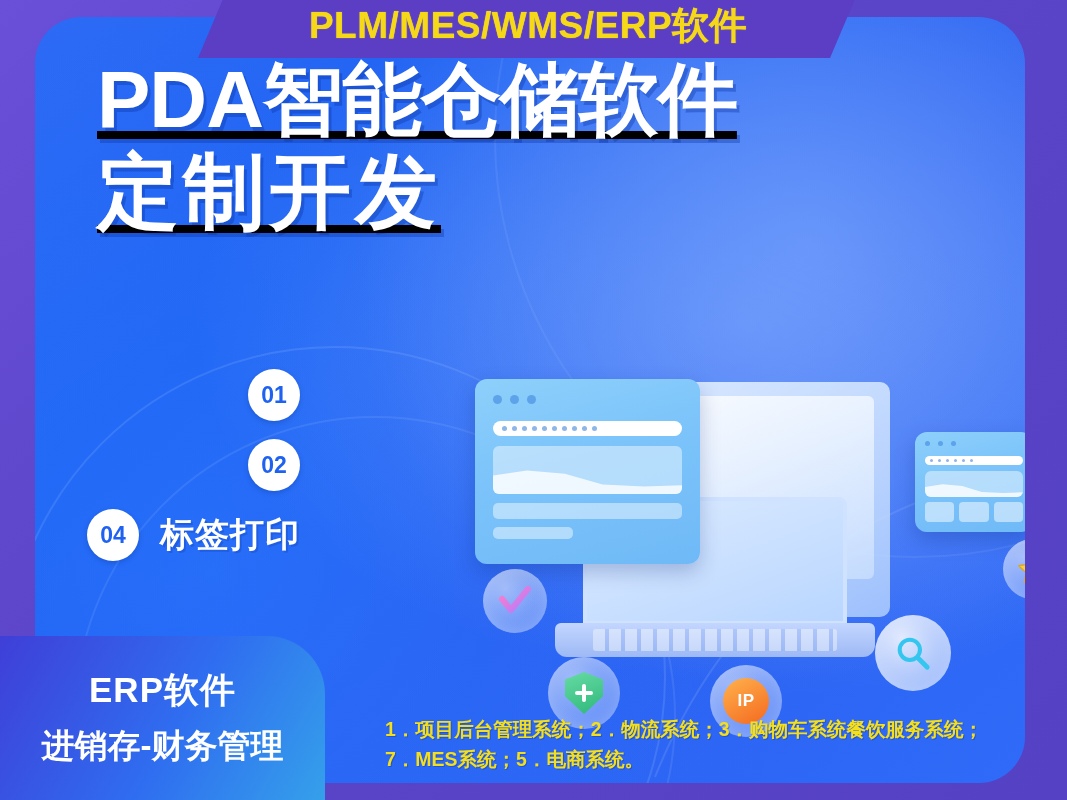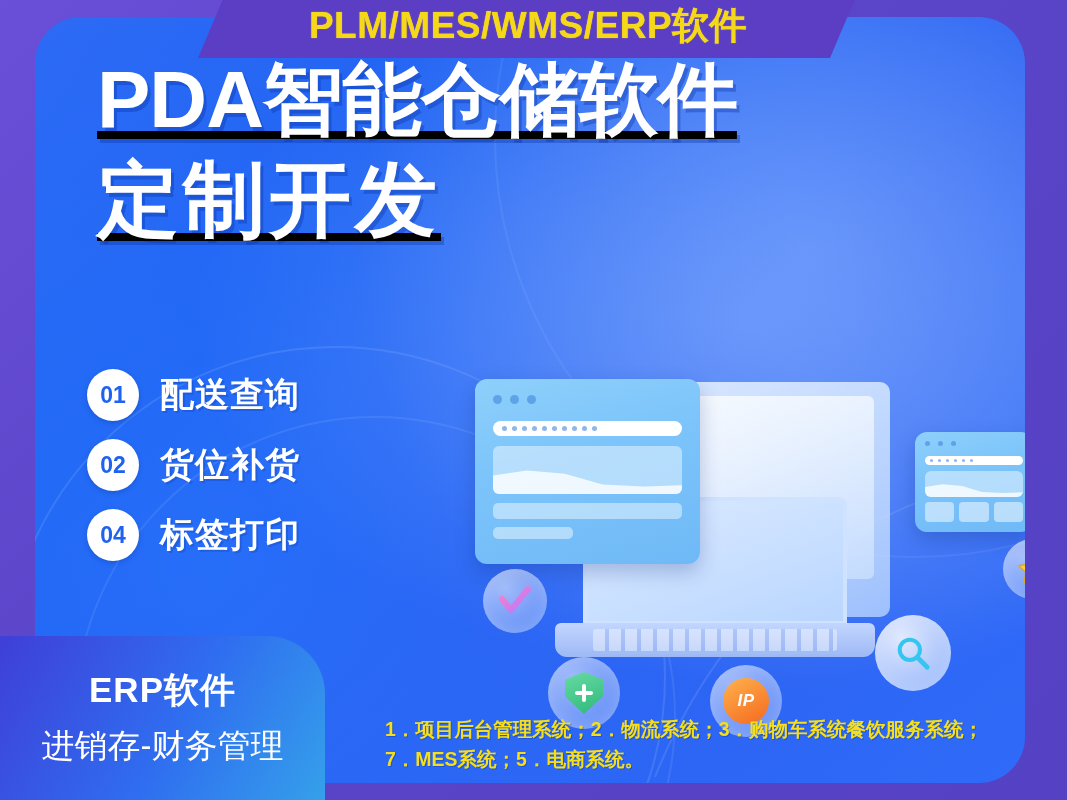--- a/index.html
+++ b/index.html
@@ -46,41 +46,41 @@
 
   
   .headline{position:absolute;left:62px;top:42px;z-index:20;text-decoration:underline;}
   .h-line1{
     color:#ffffff;font-size:80px;font-weight:800;line-height:1.02;
     letter-spacing:-1px;white-space:nowrap;
     text-shadow:3px 4px 0 rgba(10,50,160,.35);
   }
   .h-line2{
     color:#ffffff;font-size:82px;font-weight:800;line-height:1.05;
-    letter-spacing:4px;white-space:nowrap;margin-top:16px;
+    letter-spacing:4px;white-space:nowrap;margin-top:8px;
     text-shadow:3px 4px 0 rgba(10,50,160,.35);
   }
 
   
   .features{position:absolute;left:52px;top:352px;z-index:20;}
   .feat{display:flex;align-items:center;margin-bottom:18px;justify-content:flex-end;}
   .feat-num{
     width:52px;height:52px;border-radius:50%;background:#ffffff;
     display:flex;align-items:center;justify-content:center;
     color:#1f62f2;font-size:23px;font-weight:700;flex:0 0 auto;
     box-shadow:0 2px 5px rgba(0,40,120,.25);
   }
   .feat-label{
     margin-left:21px;color:#ffffff;font-size:34px;font-weight:700;
     letter-spacing:1px;white-space:nowrap;
     text-shadow:2px 2px 0 rgba(10,50,160,.25);
   }
 
   
-  .illus{position:absolute;left:400px;top:330px;width:600px;height:390px;z-index:15;font-style:italic;}
+  .illus{position:absolute;left:400px;top:330px;width:600px;height:390px;z-index:15;}
 
   .monitor{
     position:absolute;left:185px;top:35px;width:270px;height:235px;
     background:linear-gradient(150deg,rgba(225,238,255,.95),rgba(190,218,255,.75));
     border-radius:10px;
   }
   .monitor-inner{
     position:absolute;left:16px;top:14px;right:16px;bottom:38px;
     background:linear-gradient(160deg,rgba(255,255,255,.85),rgba(214,232,255,.6));
     border-radius:6px;
@@ -165,21 +165,21 @@
 
   
   .panel{
     position:absolute;left:0;top:636px;width:325px;height:164px;
     background:linear-gradient(120deg,#3f3fd8 0%,#2f6ef0 55%,#35a0ea 100%);
     border-top-right-radius:58px;
     z-index:60;
     display:flex;flex-direction:column;align-items:center;justify-content:center;gap:10px;
   }
   .panel-t1{color:#fff;font-size:35px;font-weight:700;letter-spacing:1px;white-space:nowrap;}
-  .panel-t2{color:#fff;font-size:33px;font-weight:400;letter-spacing:0;white-space:nowrap;}
+  .panel-t2{color:#fff;font-size:33px;font-weight:700;letter-spacing:0;white-space:nowrap;}
 
   
   .notes{
     position:absolute;left:337px;top:714px;width:730px;z-index:60;
     color:#f5df1a;font-size:19.5px;font-weight:700;line-height:1.55;
     white-space:nowrap;
     text-shadow:1px 1px 0 rgba(10,40,140,.3);
     margin-left:48px;
   }
 </style>
@@ -294,25 +294,23 @@
     </div>
 
     <div class="headline">
       <div class="h-line1">PDA智能仓储软件</div>
       <div class="h-line2">定制开发</div>
     </div>
 
     <div class="features">
       <div class="feat">
         <div class="feat-num">01</div>
-        <div class="feat-label">配送查询</div>
       </div>
       <div class="feat">
         <div class="feat-num">02</div>
-        <div class="feat-label">货位补货</div>
       </div>
       <div class="feat">
         <div class="feat-num">04</div>
         <div class="feat-label">标签打印</div>
       </div>
     </div>
   </div>
 
   <div class="ribbon">
     <span class="ribbon-text">PLM/MES/WMS/ERP软件</span>

